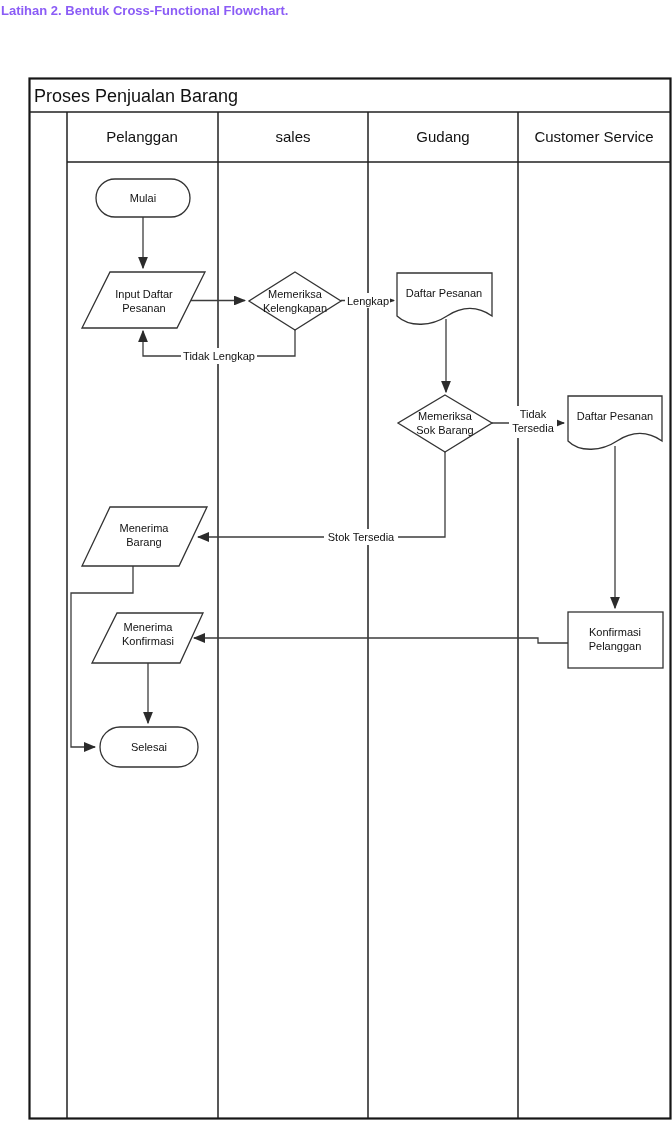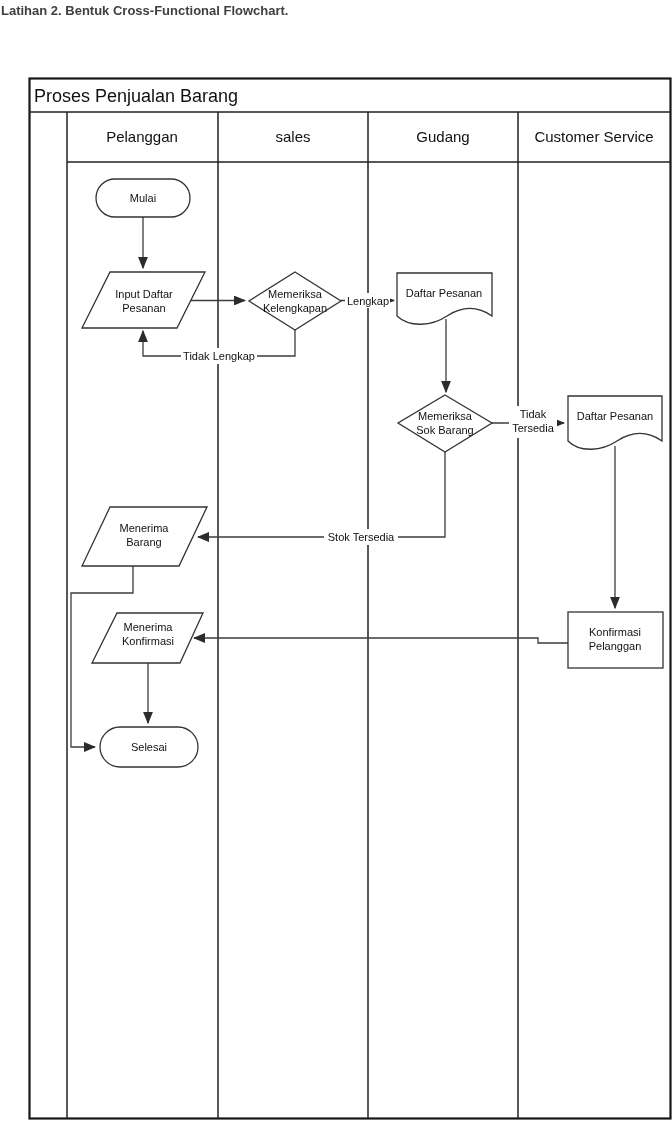--- a/index.html
+++ b/index.html
@@ -1,18 +1,18 @@
 <!DOCTYPE html>
 <html><head>
 <meta charset="utf-8">
 <style>
   html,body{margin:0;padding:0;background:#ffffff;}
   .page{position:relative;width:672px;height:1123px;background:#ffffff;
         font-family:"Liberation Sans",sans-serif;overflow:hidden;}
-  .caption{position:absolute;left:1px;top:3px;font-size:13px;font-weight:bold;color:#404040;}
+  .caption{position:absolute;left:1px;top:3px;font-size:13px;font-weight:bold;color:#8b5cf6;}
   svg{position:absolute;left:0;top:0;}
   .lane-line{stroke:#202020;stroke-width:1.5;fill:none;}
   .outer{stroke:#161616;stroke-width:2.2;fill:none;}
   .shape{stroke:#333333;stroke-width:1.3;fill:#ffffff;}
   .conn{stroke:#3c3c3c;stroke-width:1.3;fill:none;}
   .ntext{font-size:11px;fill:#111;text-anchor:middle;}
   .ltext{font-size:11px;fill:#111;text-anchor:middle;}
   .htext{font-size:15px;fill:#111;text-anchor:middle;}
   .ttext{font-size:18px;fill:#111;}
   .labelbg{fill:#ffffff;}

